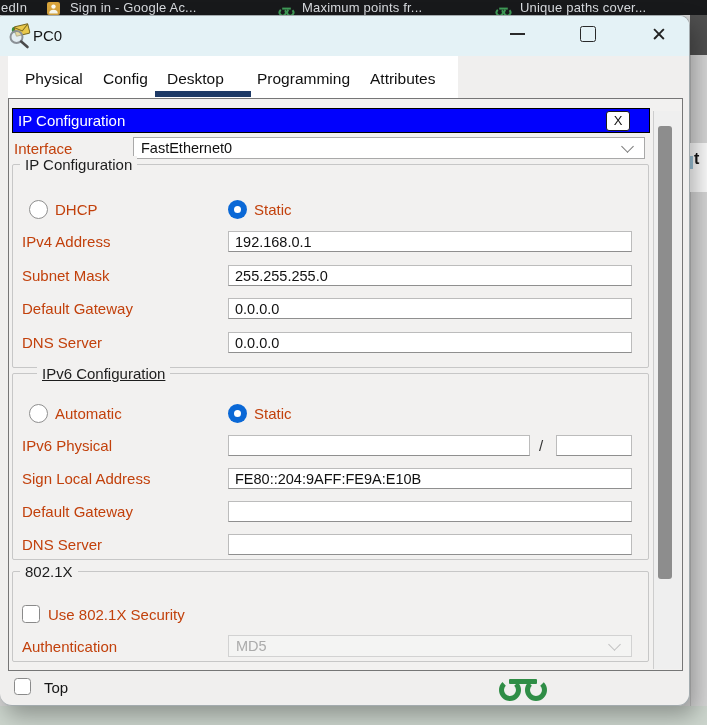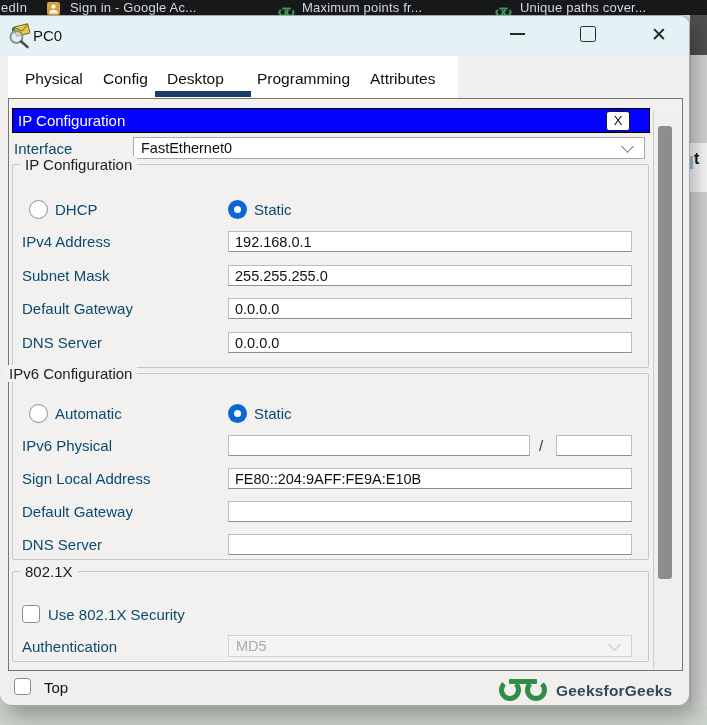--- a/index.html
+++ b/index.html
@@ -46,21 +46,21 @@
   .tab-underline{left:155px;top:75px;width:96px;height:6px;}
 
   
   .content-panel{left:8px;top:82px;width:675px;height:573px;background:#f2f1f0;border:1px solid #767676;}
 
   .dialog-bar{left:12px;top:92px;width:638px;height:25px;border:1px solid #000;display:flex;align-items:center;}
   .dialog-title{color:#fff;font-size:15px;padding-left:5px;}
   .dialog-close{left:606px;top:94.5px;width:24px;height:20px;background:#fff;border:1.4px solid #1c1c1c;
     border-radius:3px;display:flex;align-items:center;justify-content:center;font-size:13px;color:#111;}
 
-  .fld-label{font-size:15px;color:#0c4a6e;white-space:nowrap;}
+  .fld-label{font-size:15px;color:#c2410c;white-space:nowrap;}
 
   .select{background:#fff;border:1px solid #a9a9a9;display:flex;align-items:center;}
   .select .val{font-size:14.5px;color:#111;padding-left:7px;flex:1;}
   .chev{width:8px;height:8px;border-right:1.6px solid #777;border-bottom:1.6px solid #777;
     transform:rotate(45deg);margin-right:12px;margin-top:-4px;}
   .select.disabled{background:#f4f4f3;border-color:#d2d2d2;}
   .select.disabled .val{color:#ababab;}
   .select.disabled .chev{border-color:#c0c0c0;}
 
   .txt-input{background:#fff;border:1px solid #bcbcbc;border-bottom-color:#8f8f8f;
@@ -196,21 +196,21 @@
     <span class="abs fld-label" style="left:22px;top:251px;">Subnet Mask</span>
     <input class="abs txt-input" style="left: 228px; top: 249px; width: 404px; height: 21px;" value="255.255.255.0">
 
     <span class="abs fld-label" style="left:22px;top:284px;">Default Gateway</span>
     <input class="abs txt-input" style="left: 228px; top: 282px; width: 404px; height: 21px;" value="0.0.0.0">
 
     <span class="abs fld-label" style="left:22px;top:318px;">DNS Server</span>
     <input class="abs txt-input" style="left: 228px; top: 316px; width: 404px; height: 21px;" value="0.0.0.0">
 
     <div class="abs grp" style="left:12px;top:357px;width:637px;height:187px;"></div>
-    <span class="abs legend" style="left:4px;top:349px;">IPv6 Configuration</span>
+    <span class="abs legend" style="left:37px;top:349px;text-decoration:underline;">IPv6 Configuration</span>
 
     <span class="abs radio" style="left:29px;top:388px;"></span>
     <span class="abs fld-label" style="left:55px;top:389px;">Automatic</span>
     <span class="abs radio checked" style="left:228px;top:388px;"></span>
     <span class="abs fld-label" style="left:254px;top:389px;">Static</span>
 
     <span class="abs fld-label" style="left:22px;top:421px;">IPv6 Physical</span>
     <input class="abs txt-input" style="left: 228px; top: 419px; width: 302px; height: 21px;" value="">
     <span class="abs slash" style="left:539px;top:421px;">/</span>
     <input class="abs txt-input" style="left: 556px; top: 419px; width: 76px; height: 21px;" value="">
@@ -241,16 +241,15 @@
 
     <span class="abs" style="left:497px;top:658px;">
       <svg width="52" height="28" viewBox="0 0 52 28">
         <g stroke="#2f8d46" fill="none">
           <circle cx="13" cy="16" r="8.5" stroke-width="5" stroke-dasharray="40 13.4" transform="rotate(-45 13 16)"></circle>
           <circle cx="39" cy="16" r="8.5" stroke-width="5" stroke-dasharray="40 13.4" transform="rotate(-45 39 16)"></circle>
         </g>
         <rect x="12" y="5" width="28" height="5" rx="1" fill="#2f8d46"></rect>
       </svg>
     </span>
-    <span class="abs brand-text" style="left:556px;top:666px;color:#32485e;">GeeksforGeeks</span>
 
   </div>
 </div>
 
 </body></html>

